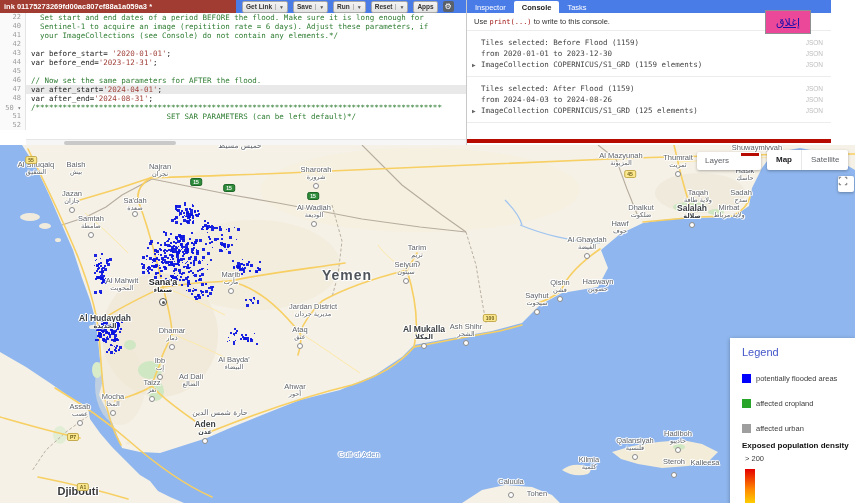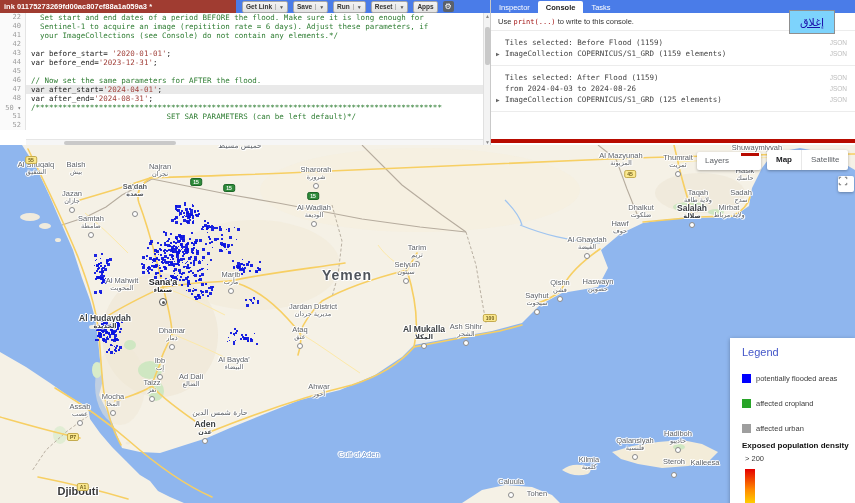--- a/index.html
+++ b/index.html
@@ -23,31 +23,31 @@
   .code{flex:1;padding-left:5px;color:#222;}
   .tok-cm{color:#2e7d32;}
   .tok-st{color:#a1403a;}
   .fold{color:#777;font-size:6px;}
   #vscroll{position:absolute;left:483px;top:13px;width:7px;height:132px;background:#f3f3f3;border-left:1px solid #e0e0e0;box-sizing:border-box;}
   #vthumb{position:absolute;left:1px;top:14px;width:5px;height:38px;background:#c9c9c9;border-radius:2px;}
   .sarrow{position:absolute;left:0;width:7px;font-size:5px;color:#888;text-align:center;}
   #hscroll{position:absolute;left:26px;top:139px;width:457px;height:6px;background:#f6f6f6;border-top:1px solid #e6e6e6;box-sizing:border-box;}
   #hthumb{position:absolute;left:38px;top:1px;width:112px;height:4px;background:#c9c9c9;border-radius:2px;}
   
-  #console{position:absolute;left:490px;top:0;width:365px;height:145px;background:#fff;border-left:1px solid #c9c9c9;box-sizing:border-box;}
+  #console{position:absolute;left:466px;top:0;width:365px;height:145px;background:#fff;border-left:1px solid #c9c9c9;box-sizing:border-box;}
   #ctabs{height:13px;background:#4a7ce8;display:flex;align-items:flex-end;}
   .ctab{font-size:7.5px;color:#fff;padding:2px 8px 1px 8px;cursor:pointer;}
   .ctab.active{background:#fff;color:#222;font-weight:bold;border-radius:2px 2px 0 0;}
   #chint{font-size:7.5px;color:#333;padding:4px 0 4px 7px;border-bottom:1px solid #ececec;}
   #chint .mono{font-family:"DejaVu Sans Mono",monospace;color:#a31515;font-size:7px;}
   .cgroup{padding:6px 0 6px 0;border-bottom:1px solid #ececec;}
   .crow{position:relative;height:11px;line-height:11px;font-family:"DejaVu Sans Mono",monospace;font-size:7.5px;color:#444;padding-left:14px;white-space:nowrap;}
   .crow .tri{position:absolute;left:5px;top:0;color:#666;font-size:6px;cursor:pointer;}
   .crow .json{position:absolute;right:8px;top:0;color:#bdbdbd;font-size:6.5px;font-family:"Liberation Sans",sans-serif;cursor:pointer;}
-  #closebox{position:absolute;left:298px;top:10px;width:44px;height:22px;background:#7dd3fc;border:1px solid #8f8f8f;
+  #closebox{position:absolute;left:298px;top:10px;width:44px;height:22px;background:#ec4899;border:1px solid #8f8f8f;
             display:flex;align-items:center;justify-content:center;cursor:pointer;}
   #closebox span{font-family:"DejaVu Sans",sans-serif;font-size:11px;color:#1a0dab;text-decoration:underline;}
   #cloadbar{position:absolute;left:0;bottom:2px;width:100%;height:4px;}
   
   #map{position:absolute;left:0;top:145px;width:855px;height:358px;overflow:hidden;background:#8fb6ee;cursor:grab;}
   #map svg{position:absolute;left:0;top:0;}
   .mlabel{position:absolute;transform:translate(-50%,-50%);text-align:center;color:#5f6368;font-size:7.5px;line-height:1.05;
           text-shadow:1px 0 #fff,-1px 0 #fff,0 1px #fff,0 -1px #fff,1px 1px #fff,-1px -1px #fff;pointer-events:none;white-space:nowrap;}
   .mlabel .ar{display:block;font-family:"DejaVu Sans",sans-serif;font-size:6.5px;}
   .mlabel.b{font-size:8.5px;font-weight:bold;color:#3c4043;}
@@ -141,20 +141,21 @@
 <div id="console">
   <div id="ctabs">
       <div class="ctab">Inspector</div>
       <div class="ctab active">Console</div>
       <div class="ctab">Tasks</div>
     </div>
   <div id="chint"><span>Use </span><span class="mono">print(...)</span><span> to write to this console.</span></div>
   <div id="cgroups">
       <div class="cgroup">
         <div class="crow"><span>Tiles selected: Before Flood (1159)</span><span class="json">JSON</span></div>
+        <div class="crow"><span>from 2020-01-01 to 2023-12-30</span><span class="json">JSON</span></div>
         <div class="crow"><span class="tri">▶</span><span>ImageCollection COPERNICUS/S1_GRD (1159 elements)</span><span class="json">JSON</span></div>
       </div>
       <div class="cgroup">
         <div class="crow"><span>Tiles selected: After Flood (1159)</span><span class="json">JSON</span></div>
         <div class="crow"><span>from 2024-04-03 to 2024-08-26</span><span class="json">JSON</span></div>
         <div class="crow"><span class="tri">▶</span><span>ImageCollection COPERNICUS/S1_GRD (125 elements)</span><span class="json">JSON</span></div>
       </div>
     </div>
   <div id="closebox">
       <span>إغلاق</span>
@@ -911,21 +912,21 @@
       <div class="mlabel" style="left: 36px; top: 23px;"><span>Al Shuqaiq</span><span class="ar">الشقيق</span></div>
       <div class="mlabel" style="left: 76px; top: 23px;"><span>Baish</span><span class="ar">بيش</span></div>
       <div class="mlabel" style="left: 72px; top: 52px;"><span>Jazan</span><span class="ar">جازان</span></div>
       <div class="tdot" style="left: 72px; top: 65px;"></div>
       <div class="mlabel" style="left: 91px; top: 77px;"><span>Samtah</span><span class="ar">صامطة</span></div>
       <div class="tdot" style="left: 91px; top: 90px;"></div>
       <div class="mlabel" style="left: 316px; top: 28px;"><span>Sharorah</span><span class="ar">شرورة</span></div>
       <div class="tdot" style="left: 316px; top: 41px;"></div>
       <div class="mlabel" style="left: 314px; top: 66px;"><span>Al Wadiah</span><span class="ar">الوديعة</span></div>
       <div class="tdot" style="left: 314px; top: 79px;"></div>
-      <div class="mlabel" style="left: 135px; top: 45px; font-weight: bold;"><span>Sa'dah</span><span class="ar">صعدة</span></div>
+      <div class="mlabel" style="left: 135px; top: 59px;"><span>Sa'dah</span><span class="ar">صعدة</span></div>
       <div class="tdot" style="left: 135px; top: 69px;"></div>
       <div class="mlabel" style="left: 122px; top: 139px;"><span>Al Mahwit</span><span class="ar">المحويت</span></div>
       <div class="mlabel cap" style="left: 163px; top: 141px;"><span>Sana'a</span><span class="ar">صنعاء</span></div>
       <div class="capdot" style="left: 163px; top: 157px;"></div>
       <div class="mlabel" style="left: 231px; top: 133px;"><span>Marib</span><span class="ar">مأرب</span></div>
       <div class="tdot" style="left: 231px; top: 146px;"></div>
       <div class="mlabel b" style="left: 105px; top: 177px;"><span>Al Hudaydah</span><span class="ar">الحديدة</span></div>
       <div class="mlabel" style="left: 172px; top: 189px;"><span>Dhamar</span><span class="ar">ذمار</span></div>
       <div class="tdot" style="left: 172px; top: 202px;"></div>
       <div class="mlabel" style="left: 160px; top: 219px;"><span>Ibb</span><span class="ar">إب</span></div>
@@ -937,21 +938,21 @@
       <div class="mlabel" style="left: 113px; top: 255px;"><span>Mocha</span><span class="ar">المخا</span></div>
       <div class="tdot" style="left: 113px; top: 268px;"></div>
       <div class="mlabel big" style="left: 347px; top: 130px;"><span>Yemen</span></div>
       <div class="mlabel" style="left: 417px; top: 106px;"><span>Tarim</span><span class="ar">تريم</span></div>
       <div class="tdot" style="left: 417px; top: 119px;"></div>
       <div class="mlabel" style="left: 406px; top: 123px;"><span>Seiyun</span><span class="ar">سيئون</span></div>
       <div class="tdot" style="left: 406px; top: 136px;"></div>
       <div class="mlabel" style="left: 313px; top: 165px;"><span>Jardan District</span><span class="ar">مديرية جردان</span></div>
       <div class="mlabel" style="left: 300px; top: 188px;"><span>Ataq</span><span class="ar">عتق</span></div>
       <div class="tdot" style="left: 300px; top: 201px;"></div>
-      <div class="mlabel" style="left: 295px; top: 245px; margin-left: 24px;"><span>Ahwar</span><span class="ar">أحور</span></div>
+      <div class="mlabel" style="left: 295px; top: 245px;"><span>Ahwar</span><span class="ar">أحور</span></div>
       <div class="mlabel b" style="left: 424px; top: 188px;"><span>Al Mukalla</span><span class="ar">المكلا</span></div>
       <div class="tdot" style="left: 424px; top: 201px;"></div>
       <div class="mlabel" style="left: 466px; top: 185px;"><span>Ash Shihr</span><span class="ar">الشحر</span></div>
       <div class="tdot" style="left: 466px; top: 198px;"></div>
       <div class="mlabel b" style="left: 205px; top: 283px;"><span>Aden</span><span class="ar">عدن</span></div>
       <div class="tdot" style="left: 205px; top: 296px;"></div>
       <div class="mlabel arab" style="left: 220px; top: 268px;"><span>حارة شمس الدين</span></div>
       <div class="mlabel" style="left: 80px; top: 265px;"><span>Assab</span><span class="ar">عصب</span></div>
       <div class="tdot" style="left: 80px; top: 278px;"></div>
       <div class="mlabel djib" style="left: 78px; top: 347px;"><span>Djibouti</span></div>

